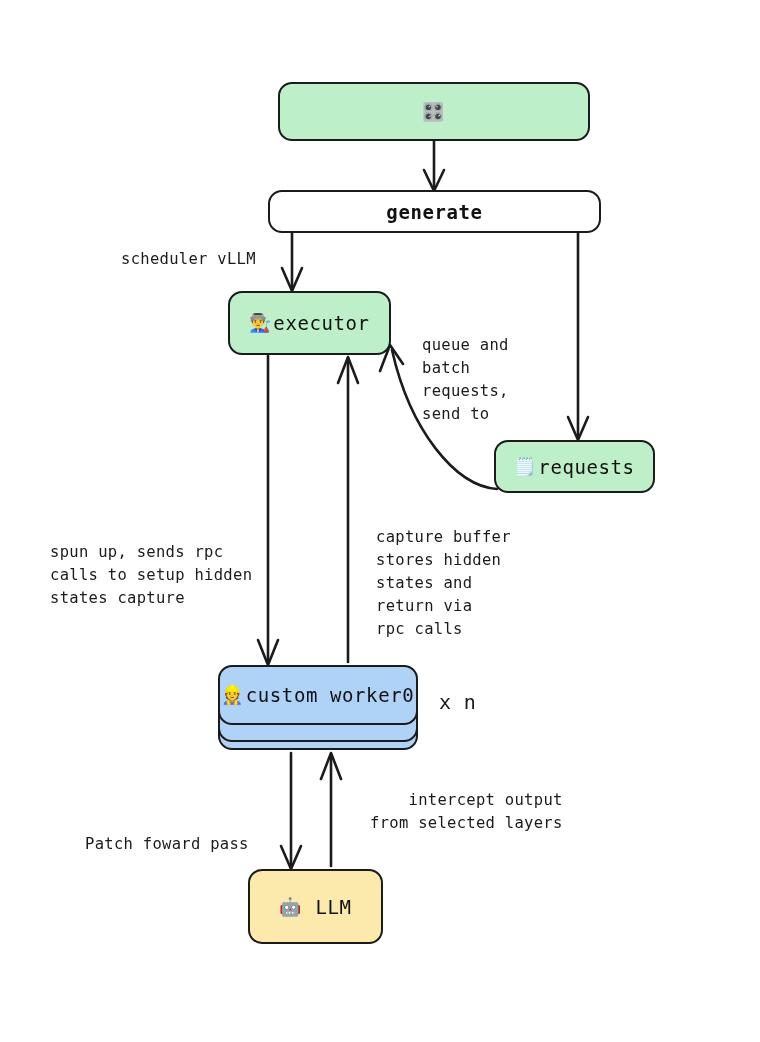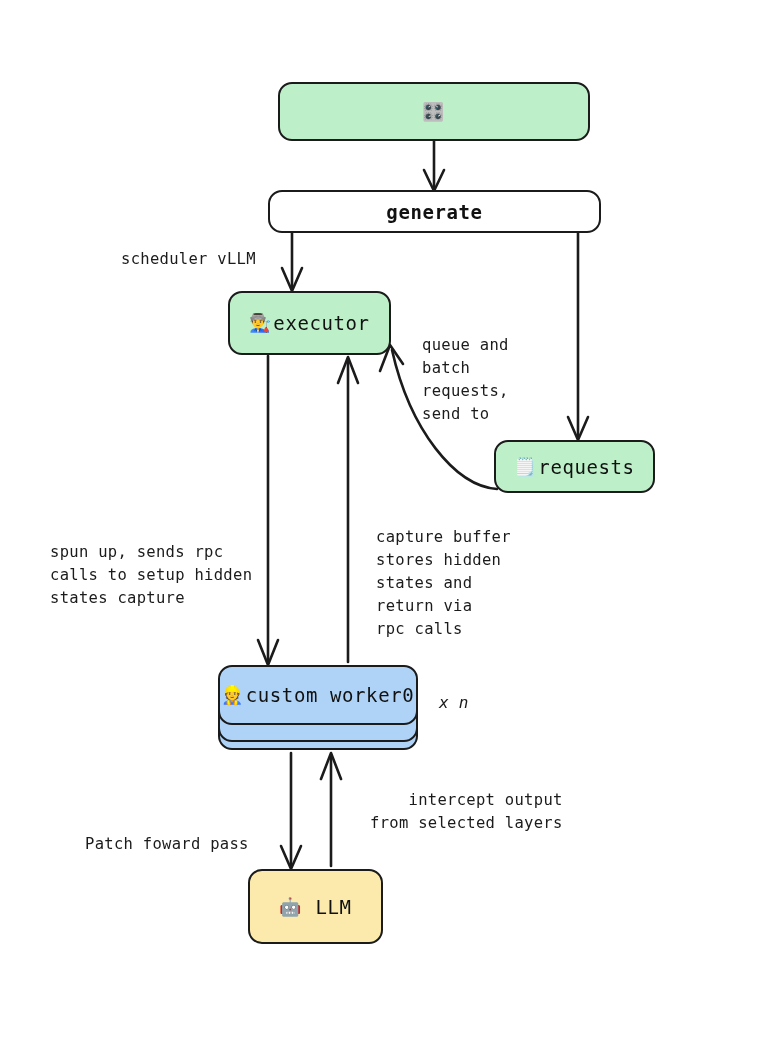--- a/index.html
+++ b/index.html
@@ -174,20 +174,20 @@
   <div class="label" style="left:50px; top:518px;margin-top:23px;">spun up, sends rpc
 calls to setup hidden
 states capture</div>
 
   <div class="label" style="left:376px; top:518px;margin-top:8px;">capture buffer
 stores hidden
 states and
 return via
 rpc calls</div>
 
-  <div class="label" style="left:439px; top:691px; font-size:16px;font-style:italic;">x n</div>
+  <div class="label" style="left:439px; top:691px; font-size:20px;">x n</div>
 
   <div class="label" style="left:85px; top:798px;margin-top:35px;">Patch foward pass</div>
 
   <div class="label" style="left:370px; top:789px;text-align:right;">intercept output
 from selected layers</div>
 
 </div>
 
 </body></html>

